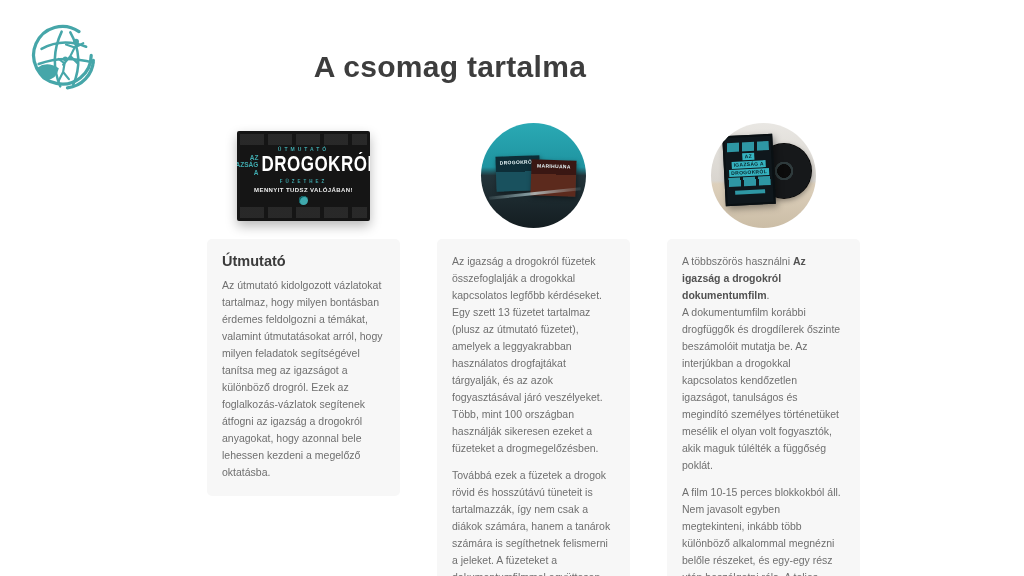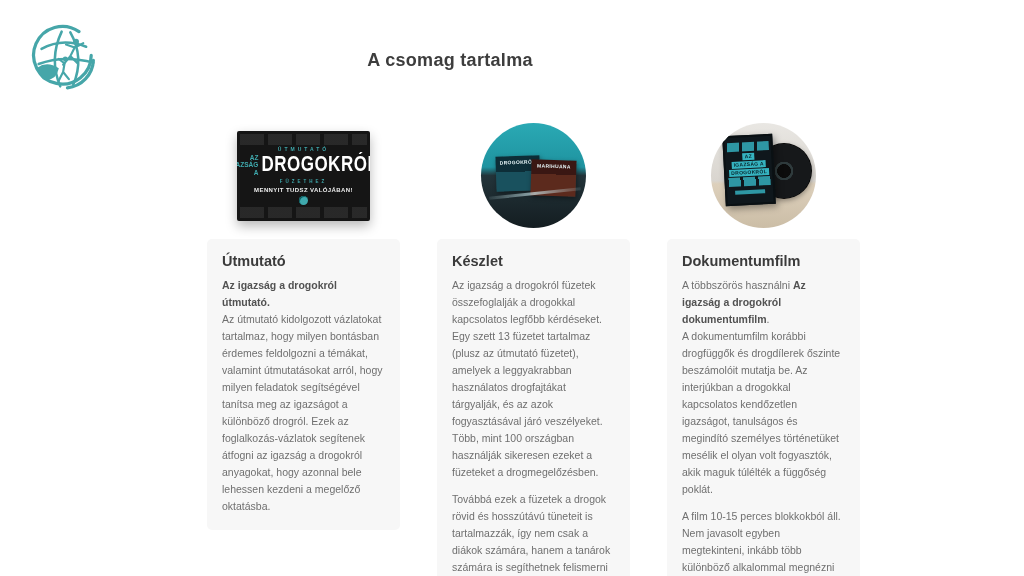--- a/index.html
+++ b/index.html
@@ -3,21 +3,21 @@
 <meta charset="utf-8">
 <style>
   * { margin:0; padding:0; box-sizing:border-box; }
   html,body { width:1024px; height:576px; background:#ffffff; overflow:hidden;
               font-family:"Liberation Sans", sans-serif; }
   .page { position:relative; width:1024px; height:576px; background:#fff; }
 
   
   .logo { position:absolute; left:30px; top:22px; width:72px; height:74px; cursor:pointer; }
   .page-title { position:absolute; left:0; top:50px; width:900px; text-align:center;
-                font-size:18px; font-weight:bold; color:#3d3d3d; letter-spacing:.3px; }
+                font-size:30px; font-weight:bold; color:#3d3d3d; letter-spacing:.3px; }
 
   
   .columns { position:absolute; left:207px; top:123px; display:flex; gap:37px; }
   .col { width:193px; display:flex; flex-direction:column; }
   .media { height:105px; display:flex; align-items:center; justify-content:center; }
 
   
   .card { margin-top:11px; background:#f7f7f7; border-radius:5px; padding:14px 15px 15px; }
   .card h3 { font-size:14.5px; font-weight:bold; color:#3b3b3b; margin-bottom:8px; }
   .card p { font-size:10.5px; line-height:1.62; color:#6f6f6f; }
@@ -114,60 +114,57 @@
             <div class="bk-title">DROGOKRÓL</div>
           </div>
           <div class="bk-sub">FÜZETHEZ</div>
           <div class="bk-tag">MENNYIT TUDSZ VALÓJÁBAN!</div>
           <div class="bk-logo"></div>
           <div class="strip bottom"></div>
         </div>
       </div>
       <div class="card">
         <h3>Útmutató</h3>
-        <p class="lead">Az igazság a drogokról útmutató.</p>
         <p class="italic">Az útmutató kidolgozott vázlatokat tartalmaz, hogy milyen bontásban érdemes feldolgozni a témákat, valamint útmutatásokat arról, hogy milyen feladatok segítségével tanítsa meg az igazságot a különböző drogról. Ezek az foglalkozás-vázlatok segítenek átfogni az igazság a drogokról anyagokat, hogy azonnal bele lehessen kezdeni a megelőző oktatásba.</p>
       </div>
     </section>
 
     <section class="col">
       <div class="media">
         <div class="kit-circle">
           <div class="kit-book left">
             <div class="kb-title">DROGOKRÓL</div>
           </div>
           <div class="kit-book right">
             <div class="kb-title">MARIHUÁNA</div>
           </div>
           <div class="kit-streak"></div>
         </div>
       </div>
       <div class="card">
-        <h3>Készlet</h3>
         <p>Az igazság a drogokról füzetek összefoglalják a drogokkal kapcsolatos legfőbb kérdéseket. Egy szett 13 füzetet tartalmaz (plusz az útmutató füzetet), amelyek a leggyakrabban használatos drogfajtákat tárgyalják, és az azok fogyasztásával járó veszélyeket. Több, mint 100 országban használják sikeresen ezeket a füzeteket a drogmegelőzésben.</p>
         <p class="mt">Továbbá ezek a füzetek a drogok rövid és hosszútávú tüneteit is tartalmazzák, így nem csak a diákok számára, hanem a tanárok számára is segíthetnek felismerni a jeleket. A füzeteket a dokumentumfilmmel együttesen érdemes használni, órai feldolgozásban.</p>
       </div>
     </section>
 
     <section class="col">
       <div class="media">
         <div class="film-circle">
           <div class="disc"></div>
           <div class="dvd-case">
             <div class="dvd-tiles"></div>
             <div class="dvd-line">AZ</div>
             <div class="dvd-line">IGAZSÁG A</div>
             <div class="dvd-line">DROGOKRÓL</div>
             <div class="dvd-tiles"></div>
             <div class="dvd-bar"></div>
           </div>
         </div>
       </div>
       <div class="card">
-        <h3>Dokumentumfilm</h3>
         <p><span>A többszörös használni </span><strong>Az igazság a drogokról dokumentumfilm</strong><span>.</span><br>
           <span>A dokumentumfilm korábbi drogfüggők és drogdílerek őszinte beszámolóit mutatja be. Az interjúkban a drogokkal kapcsolatos kendőzetlen igazságot, tanulságos és megindító személyes történetüket mesélik el olyan volt fogyasztók, akik maguk túlélték a függőség poklát.</span></p>
         <p class="mt">A film 10-15 perces blokkokból áll. Nem javasolt egyben megtekinteni, inkább több különböző alkalommal megnézni belőle részeket, és egy-egy rész után beszélgetni róla. A teljes hossza 1 óra 50 perc.</p>
 
       </div>
     </section>
 
   </div>
 </div>
 

